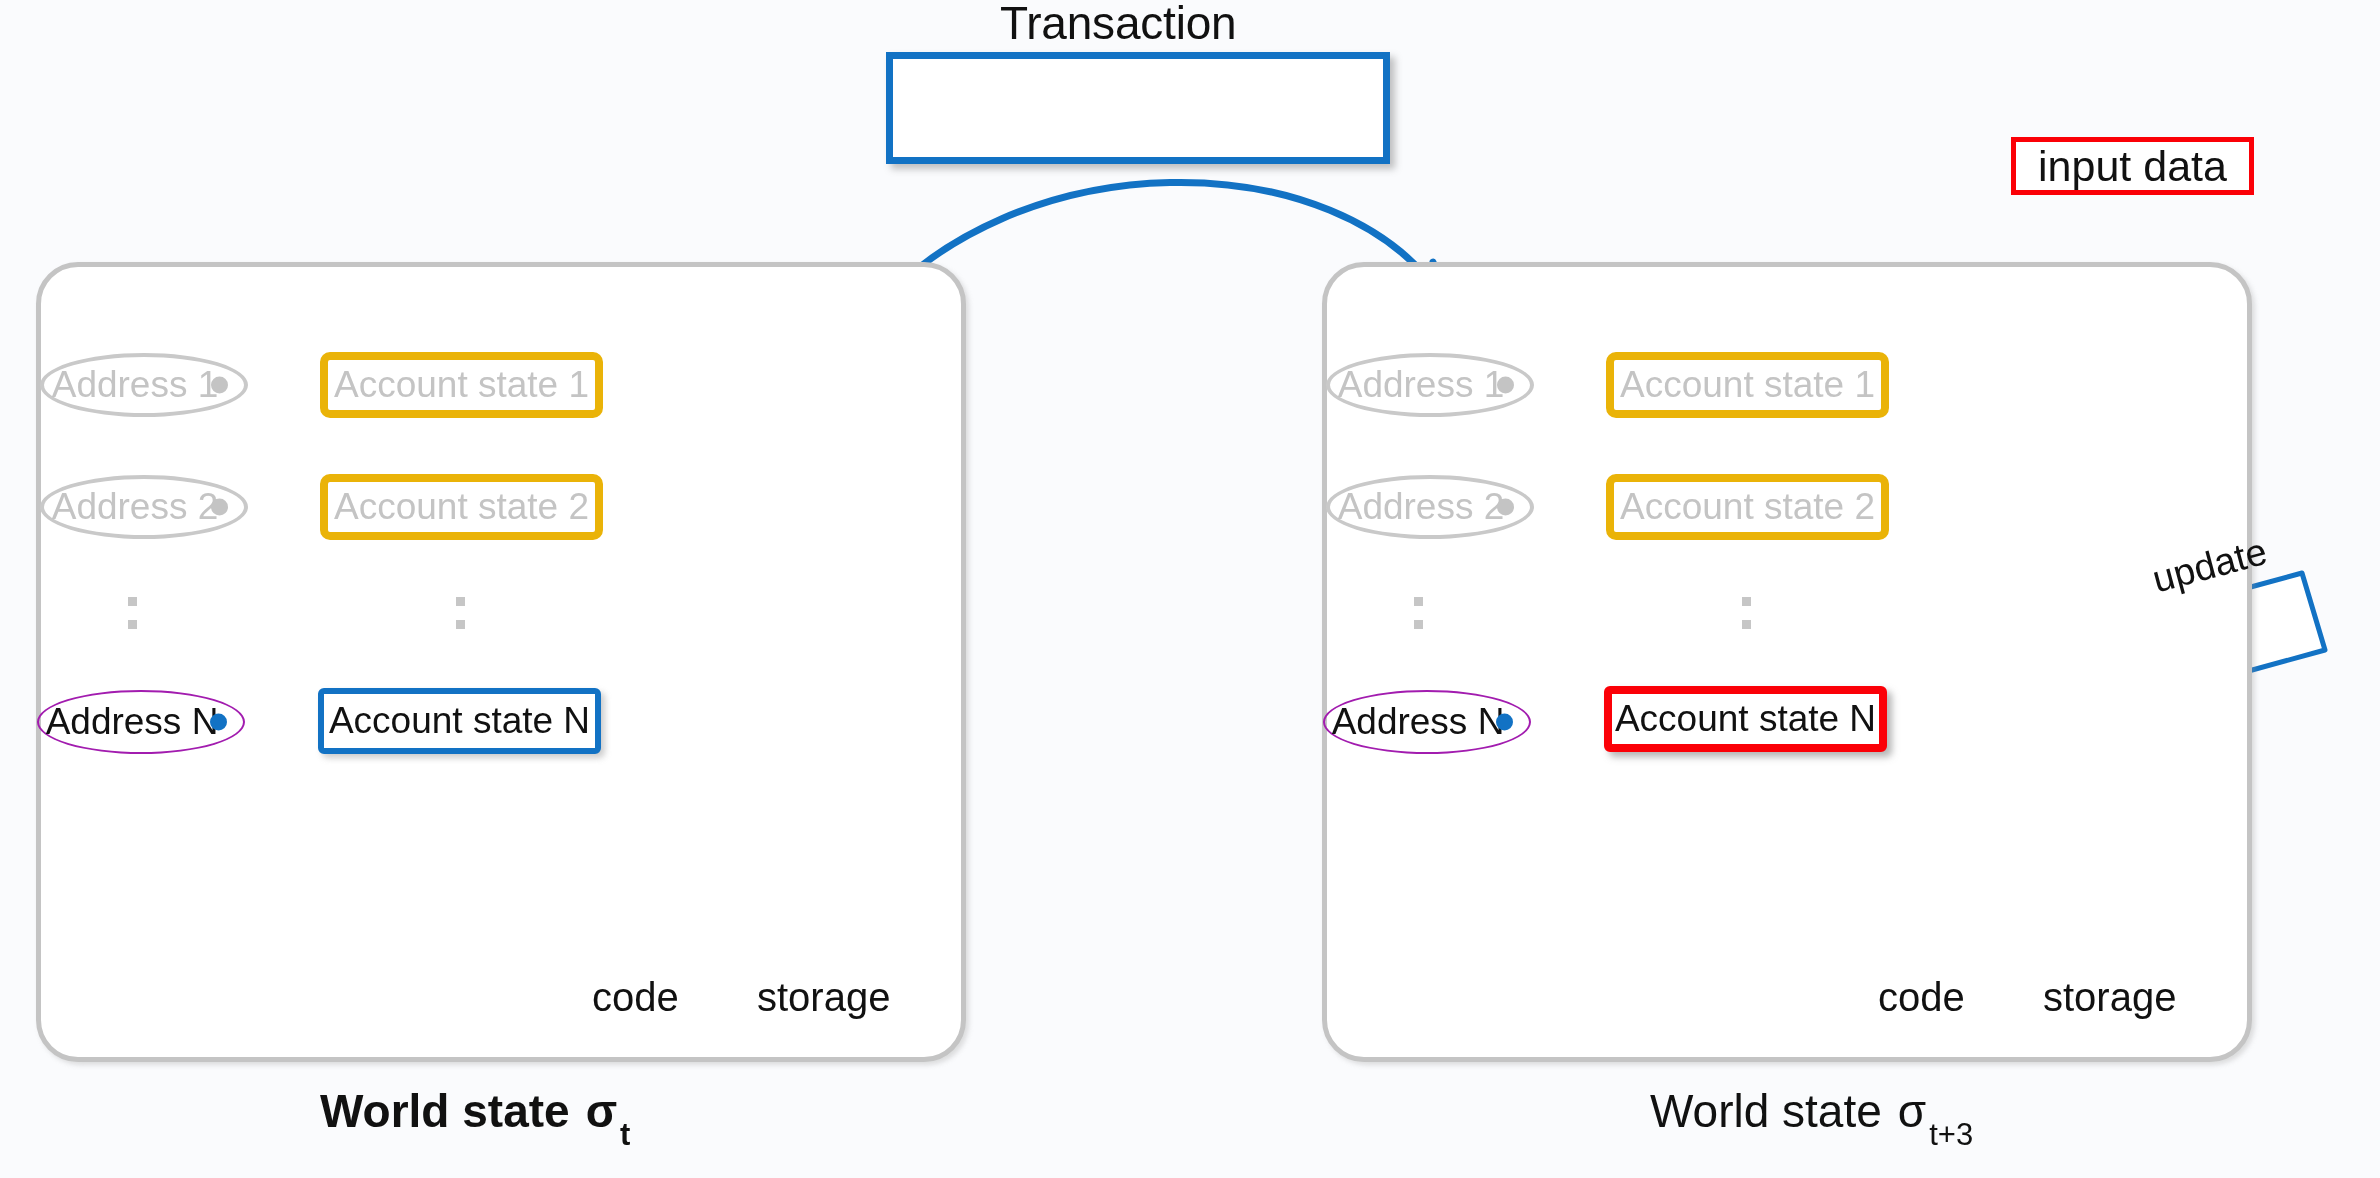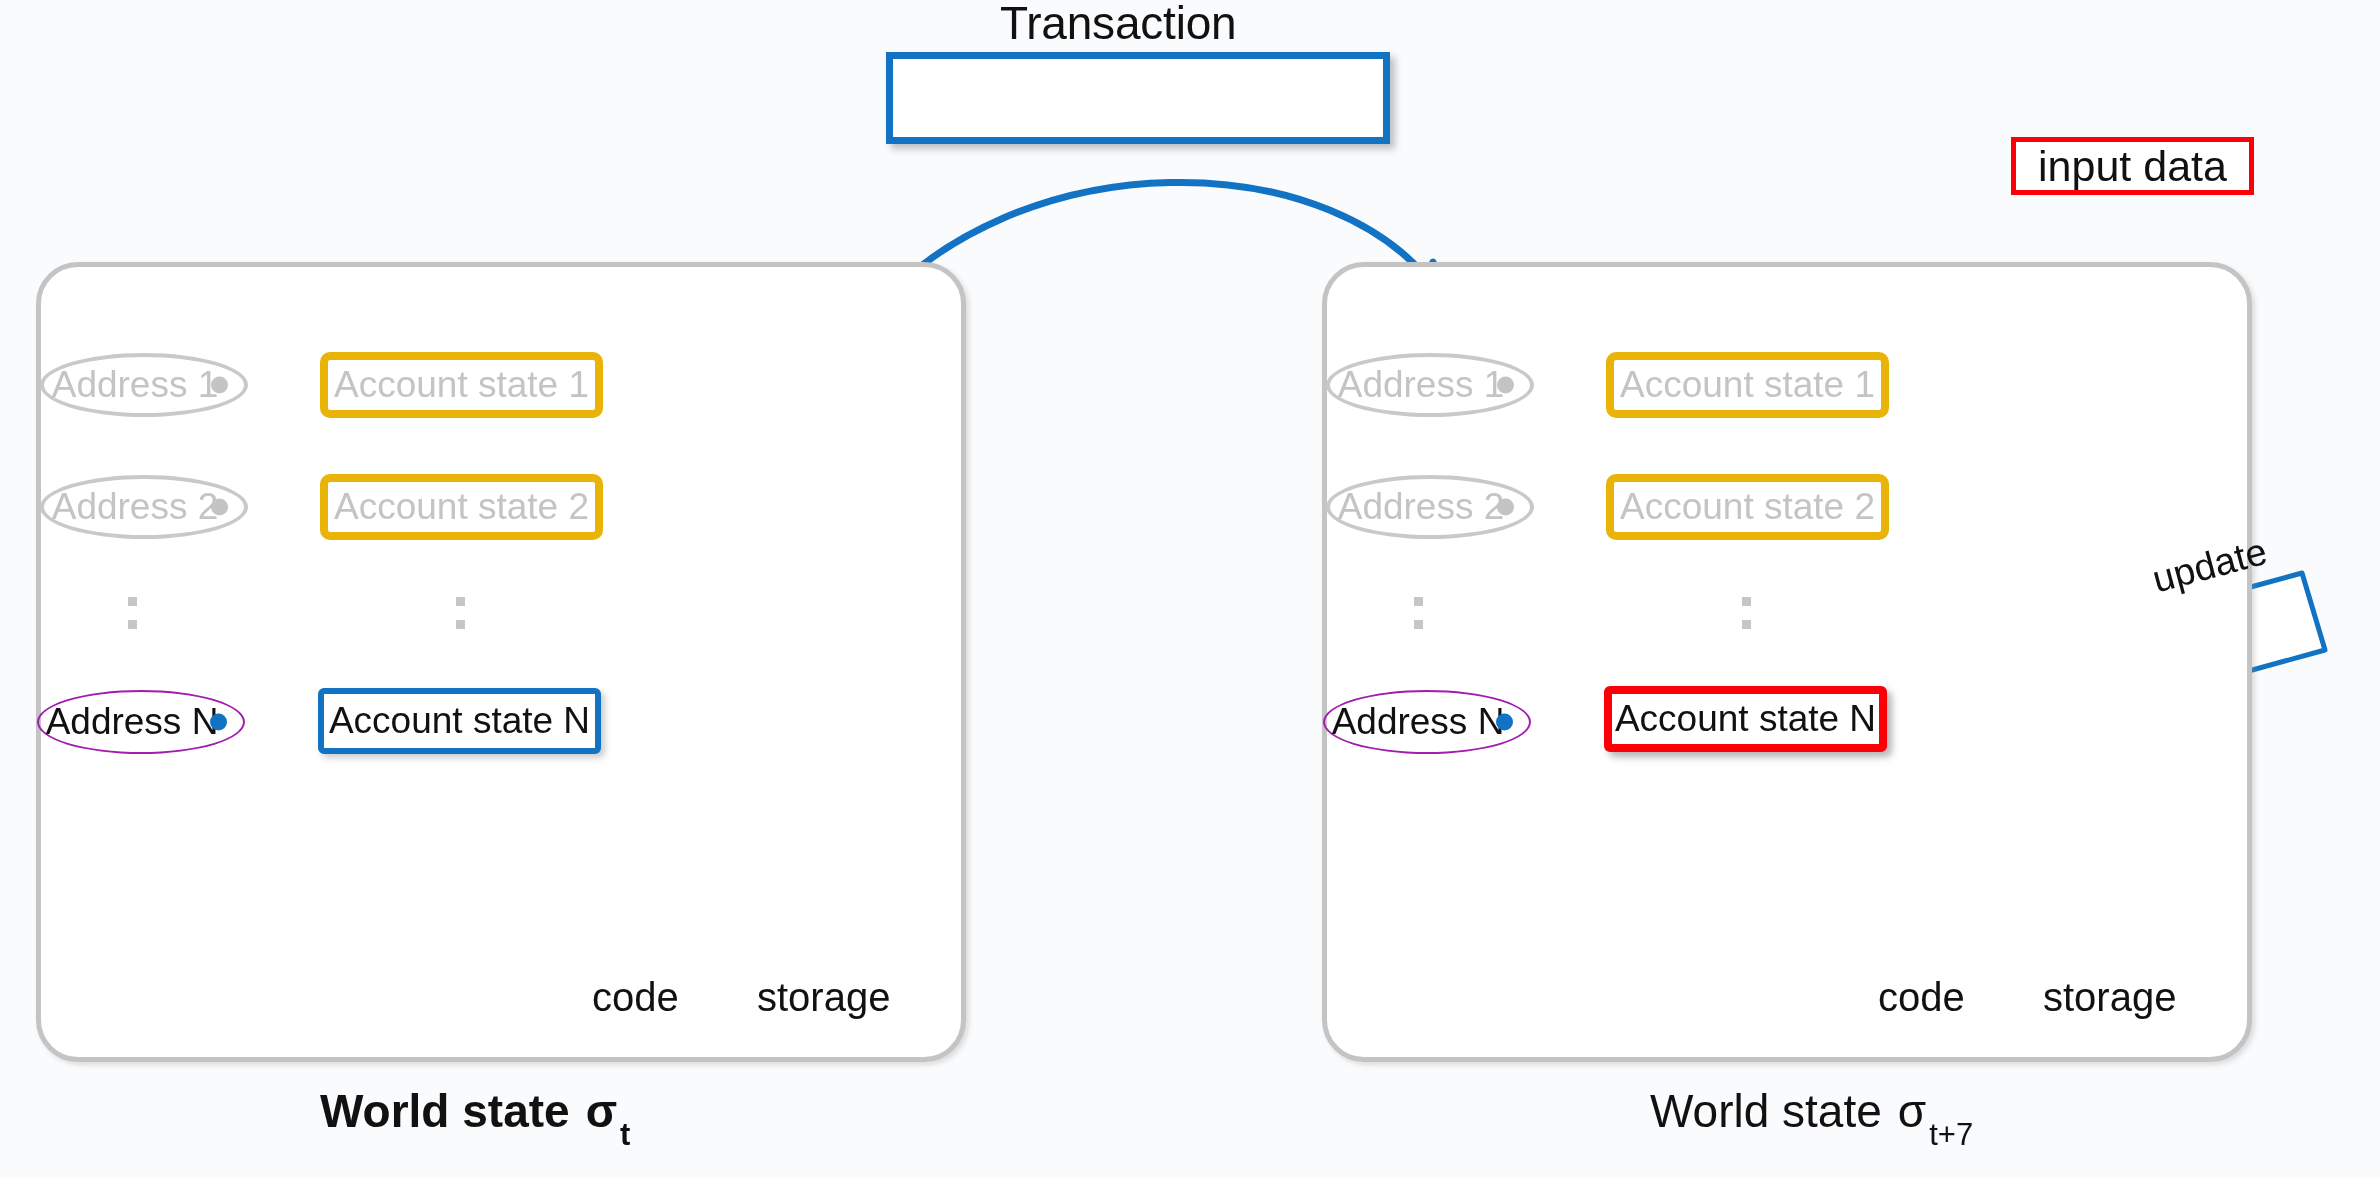--- a/index.html
+++ b/index.html
@@ -32,21 +32,21 @@
 
   
   #transaction-title {
     left: 1000px; top: -4px;
     font-size: 46px;
     letter-spacing: -0.2px;
   }
   #transaction-box {
     position: absolute;
     left: 886px; top: 52px;
-    width: 504px; height: 92px;
+    width: 504px; height: 112px;
     border: 7px solid #1272c4;
     background: #ffffff;
     box-sizing: border-box;
     box-shadow: 5px 5px 7px rgba(120,120,120,0.45);
   }
   #input-data-box {
     position: absolute;
     left: 1118px; top: 78px;
     width: 243px; height: 58px;
     border: 5px solid #fb0007;
@@ -346,16 +346,16 @@
       <i></i>
       <i></i>
     </div>
 
   <div class="io-caption" style="left:1878px; top:975px;">code</div>
   <div class="io-caption" style="left:2043px; top:975px;">storage</div>
 
   <div id="update-callout-label">update</div>
 
   <div class="panel-caption" id="caption-right">
-    <span>World state</span><span class="sigma" style="margin-left:16px;">σ</span><span class="sub">t+7</span>
+    <span>World state</span><span class="sigma" style="margin-left:16px;">σ</span><span class="sub">t+3</span>
   </div>
 
 </div>
 
 </body></html>

